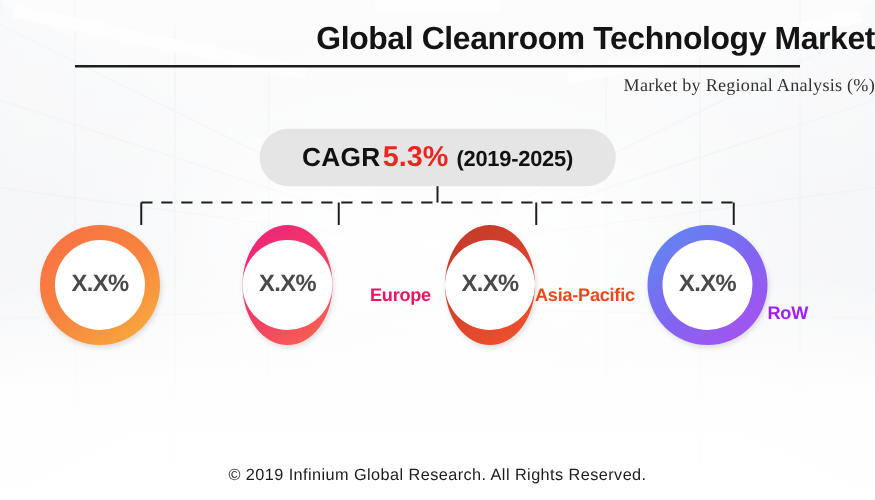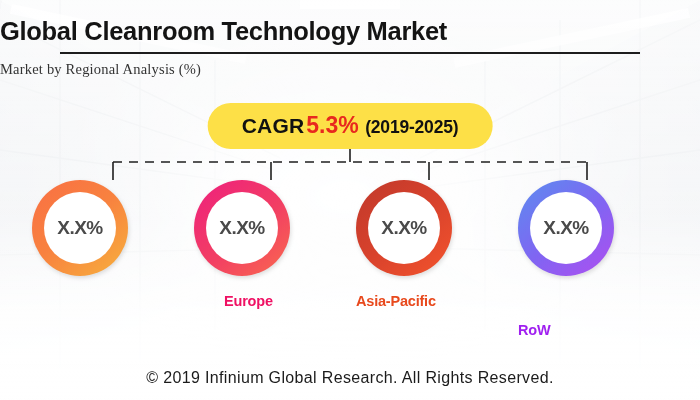--- a/index.html
+++ b/index.html
@@ -52,21 +52,21 @@
   .corridor {
     position: absolute;
     inset: 0;
     opacity: .5;
   }
 
   
   .header {
     position: absolute;
     top: 0; left: 0; right: 0;
-    text-align: left;
+    text-align: right;
     z-index: 5;
   }
   .title {
     font-size: 25.5px;
     font-weight: bold;
     color: #141414;
     letter-spacing: -0.3px;
     padding-top: 17px;
     line-height: 1.12;
   }
@@ -83,21 +83,21 @@
     letter-spacing: .2px;
     font-family: Liberation Serif, serif;
   }
 
   
   .cagr-pill {
     position: absolute;
     left: 50%;
     transform: translateX(-50%);
     top: 103px;
-    background: #fde047;
+    background: #e5e5e5;
     border-radius: 24px;
     padding: 9px 34px 10px;
     white-space: nowrap;
     z-index: 6;
   }
   .cagr-text {
     font-size: 21px;
     font-weight: bold;
     color: #111111;
     letter-spacing: .2px;
@@ -124,22 +124,22 @@
     top: 180px;
     left: 0; right: 0;
     display: flex;
     justify-content: space-around;
     align-items: flex-start;
     padding: 0 26px;
     z-index: 4;
   }
   .donut-item {
     display: flex;
-    flex-direction: column;
-    align-items: flex-start;
+    flex-direction: row;
+    align-items: center;
     width: 150px;
   }
   .donut {
     position: relative;
     width: 96px;
     height: 96px;
     border-radius: 50%;
     display: flex;
     align-items: center;
     justify-content: center;
@@ -168,21 +168,21 @@
     letter-spacing: -.2px;
     white-space: nowrap;
   }
 
   
   .footer {
     position: absolute;
     bottom: 13px;
     left: 0; right: 0;
     text-align: center;
-    font-size: 16px;
+    font-size: 13px;
     color: #1b1b1b;
     letter-spacing: .35px;
     z-index: 5;
   }
 </style>
 </head>
 <body>
 
 <div id="infographic">
 

